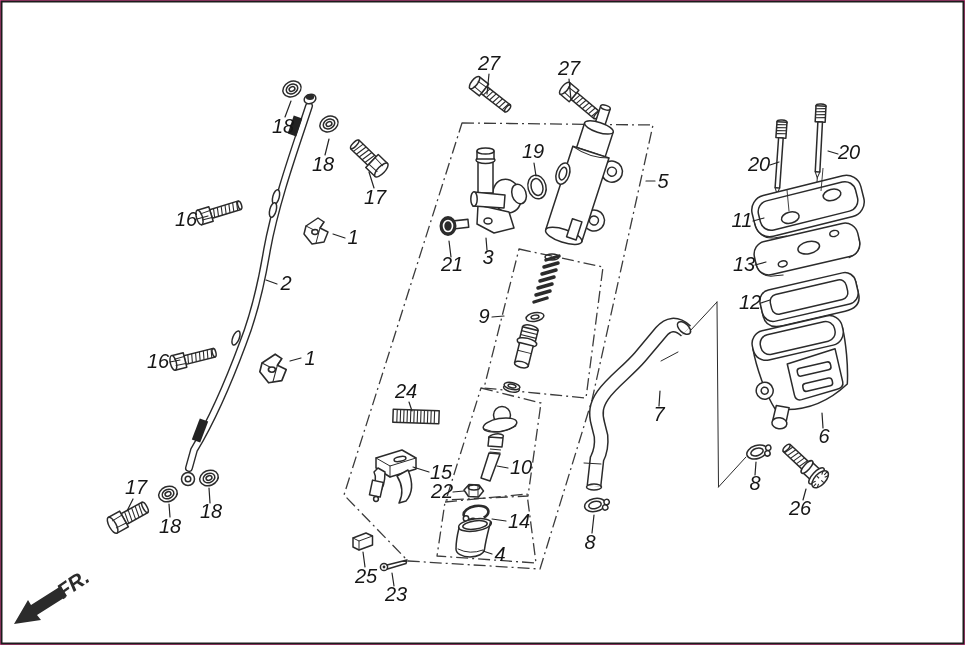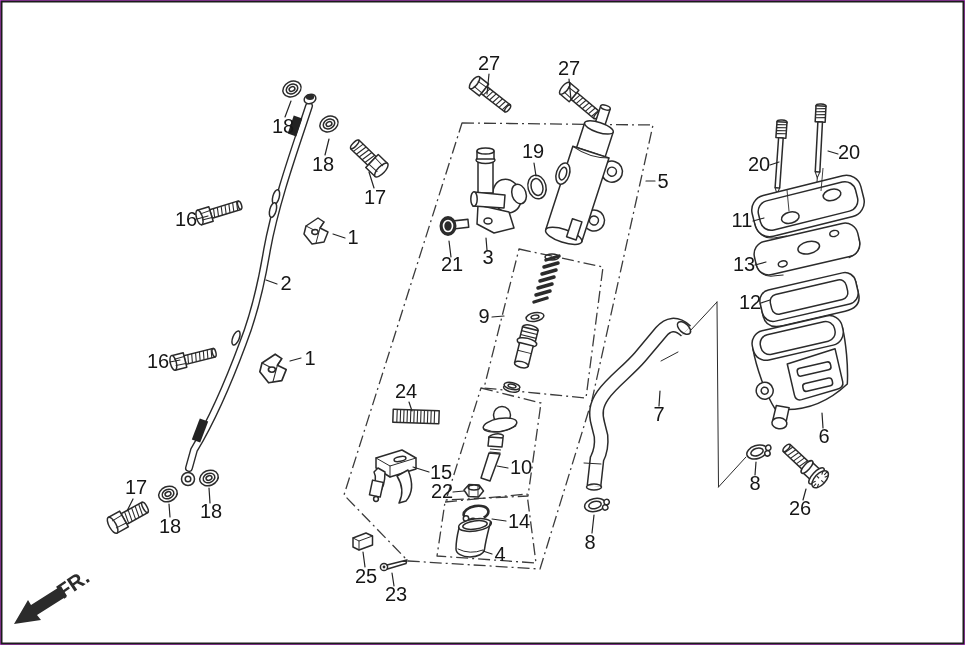--- a/index.html
+++ b/index.html
@@ -1,16 +1,16 @@
 <!DOCTYPE html>
 <html><head>
 <meta charset="utf-8">
 <style>
   html,body{margin:0;padding:0;background:#e8e8e8;}
-  .stage{width:965px;height:645px;background:#d946ef;position:relative;margin:0 auto;}
+  .stage{width:965px;height:645px;background:#ec4899;position:relative;margin:0 auto;font-style:italic;}
   svg{display:block;}
   .lbl{font-family:"Liberation Sans","DejaVu Sans",sans-serif;font-size:20px;fill:#161616;text-anchor:middle;}
   .frlbl{font-family:"Liberation Sans","DejaVu Sans",sans-serif;font-size:21px;font-weight:bold;fill:#2c2c2c;text-anchor:middle;}
   .ln{fill:none;stroke:#2b2b2b;stroke-width:1.5;stroke-linecap:round;stroke-linejoin:round;}
   .fw{fill:#ffffff;stroke:#2b2b2b;stroke-width:1.5;stroke-linejoin:round;}
   .fd{fill:#2b2b2b;stroke:none;}
   .thin{fill:none;stroke:#2b2b2b;stroke-width:1;stroke-linecap:round;}
   .leader{fill:none;stroke:#242424;stroke-width:1.2;stroke-linecap:round;}
   .dd{fill:none;stroke:#3c3c3c;stroke-width:1.3;stroke-dasharray:12 4 2 4;stroke-linejoin:round;}
   .tube-o{fill:none;stroke:#2b2b2b;stroke-width:8;stroke-linecap:round;}

